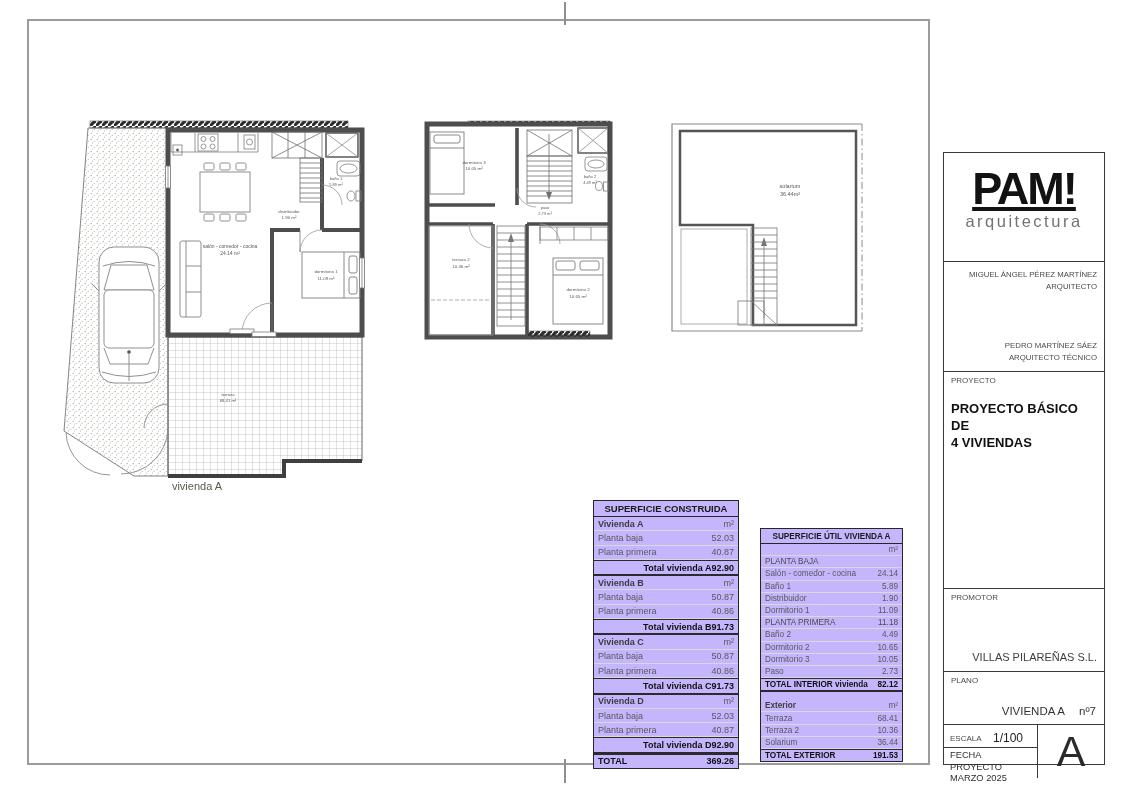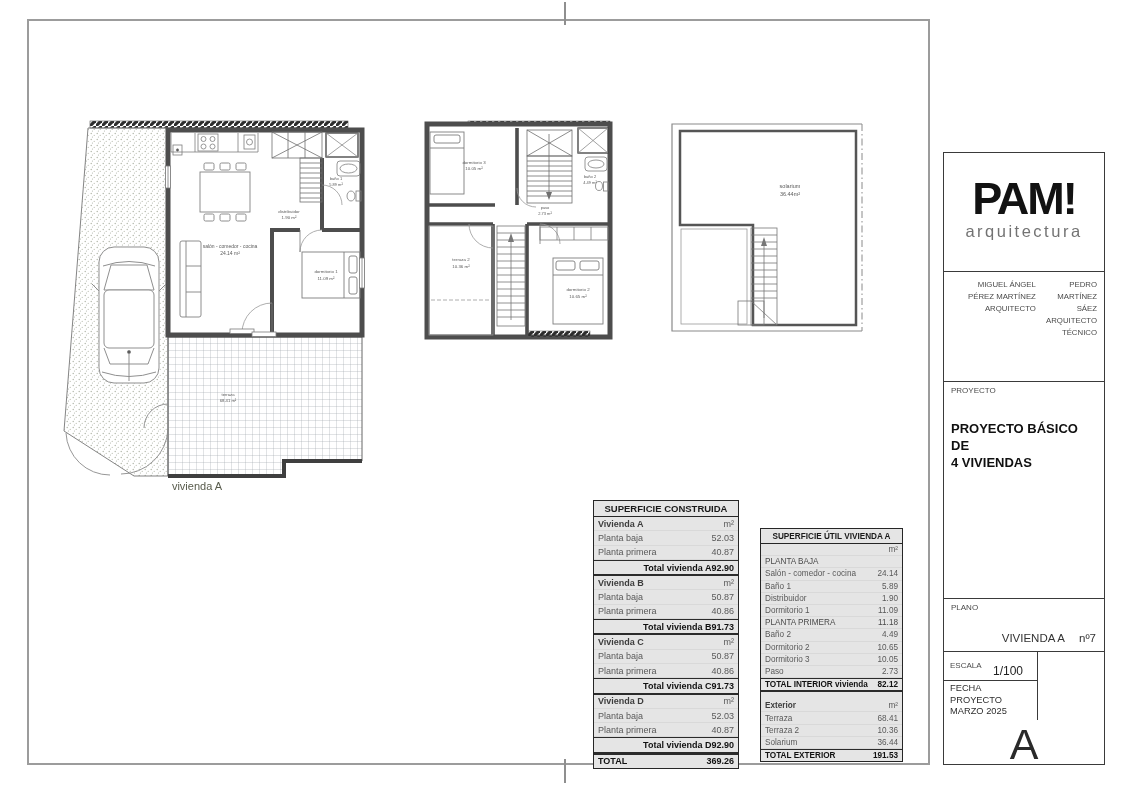--- a/index.html
+++ b/index.html
@@ -7,21 +7,21 @@
        font-family:"Liberation Sans", sans-serif;-webkit-font-smoothing:antialiased;}
   .abs{position:absolute;}
 
   
   .frame{left:27px;top:19px;width:899px;height:742px;border:2px solid #9c9c9c;}
   .fold{width:2px;background:#8f8f8f;left:564px;}
   .fold.top{top:2px;height:23px;}
   .fold.bot{top:759px;height:24px;}
 
   
-  .stable{background:#e5e5e5;border:1.6px solid #262626;font-size:9px;color:#595959;}
+  .stable{background:#c4b5fd;border:1.6px solid #262626;font-size:9px;color:#595959;}
   .t-title{font-weight:700;color:#1a1a1a;text-align:center;border-bottom:1.6px solid #262626;
            display:flex;align-items:center;justify-content:center;}
   .t1 .t-title{height:15px;font-size:9.5px;}
   .t2 .t-title{height:14px;font-size:8.2px;}
   .t-row{display:flex;align-items:center;justify-content:space-between;
          padding:0 4px;border-bottom:1px solid #d9d9d9;}
   .t1 .t-row{height:13.3px;font-size:9px;}
   .t2 .t-row{height:11.2px;font-size:8.2px;}
   .t-row.sec{font-weight:700;color:#3d3d3d;}
   .t-row.sec .t-value{font-weight:400;color:#595959;}
@@ -29,34 +29,34 @@
   .t-row.tot{font-weight:700;color:#111;border-top:1px solid #2b2b2b;border-bottom:2px solid #2b2b2b;justify-content:flex-end;}
   .t-row.grand{font-weight:700;color:#111;border-top:1.6px solid #2b2b2b;border-bottom:2px solid #2b2b2b;}
   .t-row.gap{height:8px;border-bottom:none;}
   .t-row:last-child{border-bottom:none;}
 
   
   .tb{left:943px;top:152px;width:162px;height:613px;border:1px solid #3a3a3a;background:#fff;
       box-sizing:border-box;color:#2b2b2b;}
   .tb-sec{box-sizing:border-box;border-bottom:1px solid #3a3a3a;position:relative;width:100%;}
   .tb-logo{height:96px;text-align:center;}
-  .logo-main{font-size:45px;font-weight:800;letter-spacing:-2px;color:#121212;line-height:1;margin-top:23px;}
+  .logo-main{font-size:45px;font-weight:800;letter-spacing:-2px;color:#121212;line-height:1;margin-top:13px;text-decoration:underline;}
   .logo-sub{font-size:16.5px;letter-spacing:2.5px;color:#737373;margin-top:1px;}
-  .tb-arch{height:110px;padding:7px 7px;display:flex;flex-direction:row;justify-content:space-between;
+  .tb-arch{height:110px;padding:7px 7px;display:flex;flex-direction:column;justify-content:space-between;
            text-align:right;font-size:7.8px;color:#4a4a4a;line-height:1.55;}
   .tb-proy{height:217px;padding:4px 7px;}
   .tb-label{font-size:8px;color:#4a4a4a;}
-  .proy-title{margin-top:26px;font-weight:700;font-size:13px;line-height:1.3;color:#101010;white-space:pre-line;}
+  .proy-title{margin-top:16px;font-weight:700;font-size:13px;line-height:1.3;color:#101010;white-space:pre-line;}
   .proy-addr{margin-top:29px;font-weight:700;font-size:13px;line-height:1.3;color:#101010;white-space:pre-line;}
   .tb-promo{height:83px;padding:4px 7px;}
   .promo-val{position:absolute;right:7px;bottom:8px;font-size:11px;color:#3d3d3d;}
   .tb-plano{height:53px;padding:4px 7px;}
   .plano-val{position:absolute;right:8px;bottom:7px;font-size:11.5px;color:#333;}
   .plano-val .num{margin-left:14px;}
-  .tb-bottom{height:53px;border-bottom:none;display:flex;flex-direction:column;}
+  .tb-bottom{height:53px;border-bottom:none;display:flex;}
   .tb-left{width:94px;box-sizing:border-box;border-right:1px solid #3a3a3a;display:flex;flex-direction:column;}
   .cell-escala{height:29px;box-sizing:border-box;border-bottom:1px solid #3a3a3a;padding:2px 6px;position:relative;}
   .escala-val{position:absolute;right:14px;bottom:2px;font-size:12px;color:#222;}
   .cell-fecha{flex:1;padding:2px 6px;font-size:9.3px;color:#2e2e2e;line-height:1.25;}
   .tb-letter{flex:1;display:flex;align-items:center;justify-content:center;
              font-size:43px;color:#2a2a2a;font-weight:400;}
   svg text{font-family:"Liberation Sans", sans-serif;}
 </style>
 </head>
 <body>
@@ -499,20 +499,24 @@
     <div>
       <div>PEDRO MARTÍNEZ SÁEZ</div>
       <div>ARQUITECTO TÉCNICO</div>
     </div>
   </div>
   <div class="tb-sec tb-proy">
     <div class="tb-label">PROYECTO</div>
     <div class="proy-title">PROYECTO BÁSICO DE
 4 VIVIENDAS</div>
   </div>
+  <div class="tb-sec tb-promo">
+    <div class="tb-label">PROMOTOR</div>
+    <div class="promo-val">VILLAS PILAREÑAS S.L.</div>
+  </div>
   <div class="tb-sec tb-plano">
     <div class="tb-label">PLANO</div>
     <div class="plano-val">
       <span>VIVIENDA A</span><span class="num">nº7</span>
     </div>
   </div>
   <div class="tb-sec tb-bottom">
     <div class="tb-left">
       <div class="cell-escala">
         <span class="tb-label">ESCALA</span>

